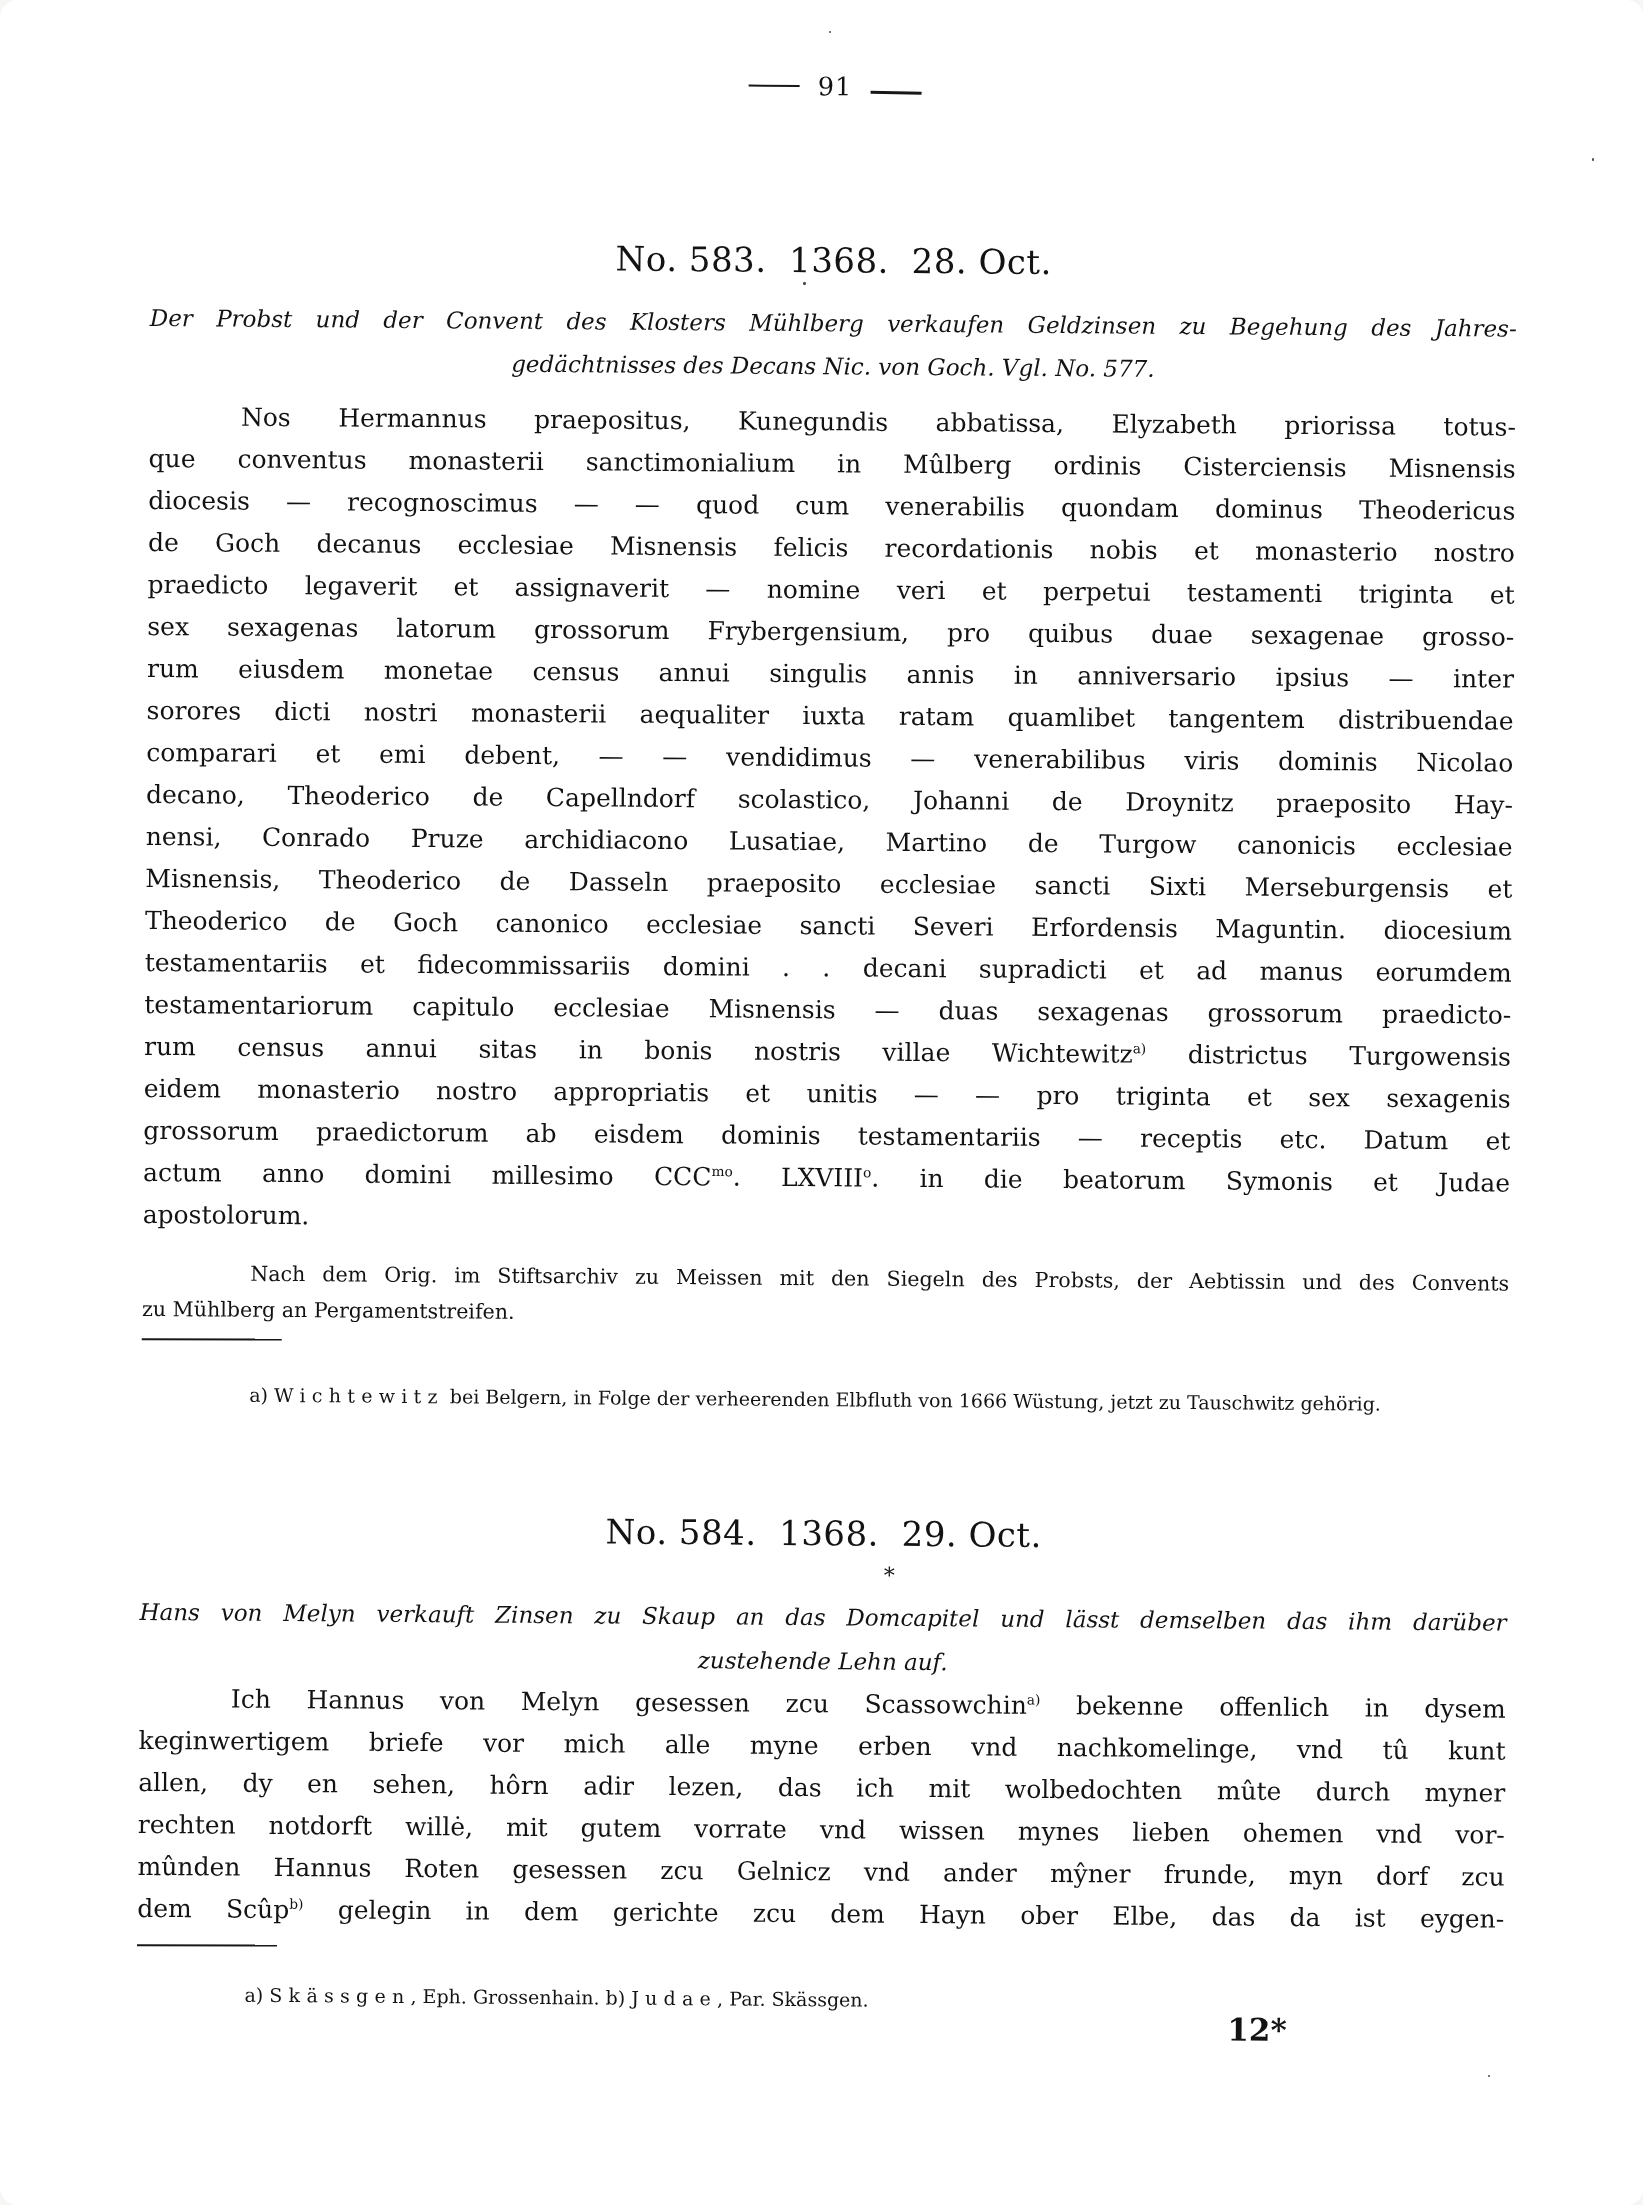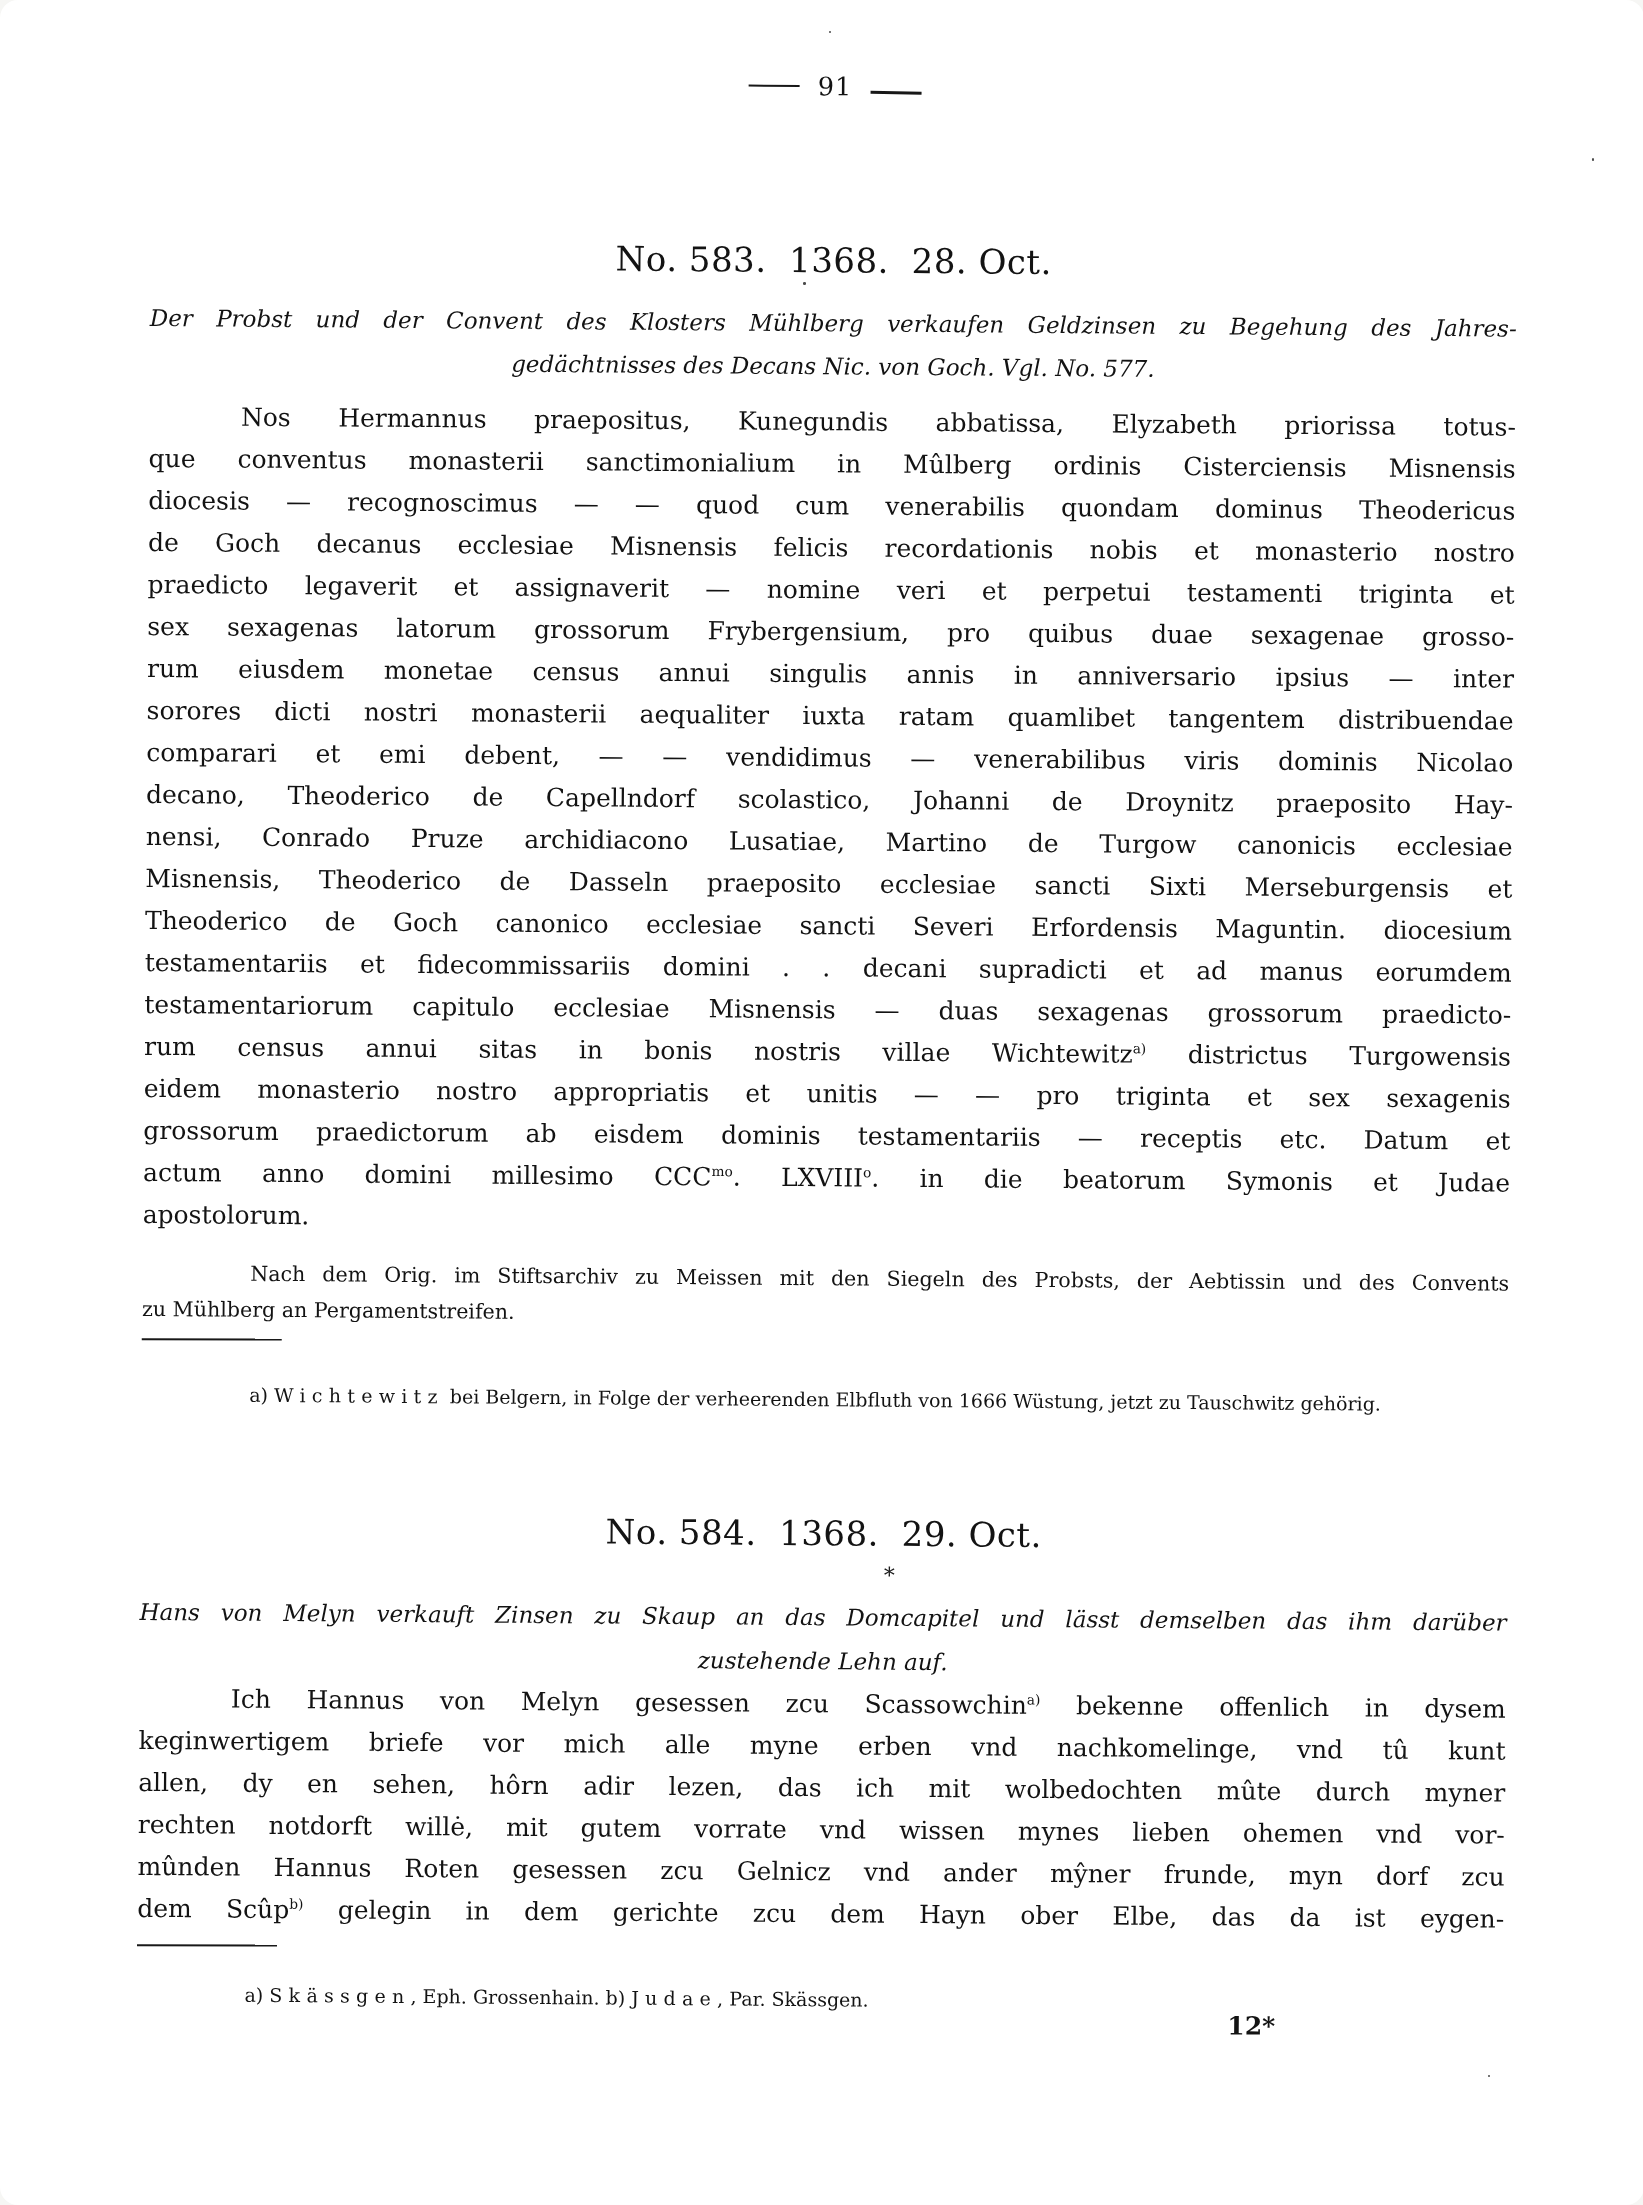--- a/index.html
+++ b/index.html
@@ -31,21 +31,21 @@
   .lastline{text-align:left;text-align-last:left;}
   .ind{padding-left:92px;}
   .ind2{padding-left:108px;}
   
   .prov{font-size:20.6px;line-height:36px;}
   .fnote{font-size:19px;line-height:29px;}
   .rule{position:absolute;left:0;width:140px;height:2.2px;background:#181818;
     transform:rotate(-0.35deg);}
   sup{font-size:0.55em;line-height:0;}
   .sperr{letter-spacing:0.33em;}
-  .sig{position:absolute;left:1091px;top:2002px;font-size:25px;font-weight:bold;}
+  .sig{position:absolute;left:1091px;top:2002px;font-size:31px;font-weight:bold;}
   .ink{position:absolute;left:744px;top:1556px;font-size:22px;color:#1c1c1c;}
   .speck{position:absolute;background:#4a4a4a;border-radius:50%;}
   .s1{left:829px;top:31px;width:2.2px;height:2.2px;}
   .s2{left:803px;top:282px;width:2.7px;height:2.7px;}
   .s3{left:1592px;top:158px;width:1.6px;height:3.3px;}
   .s4{left:1488px;top:2075px;width:2.2px;height:2.2px;}
 </style>
 </head>
 <body>
 

